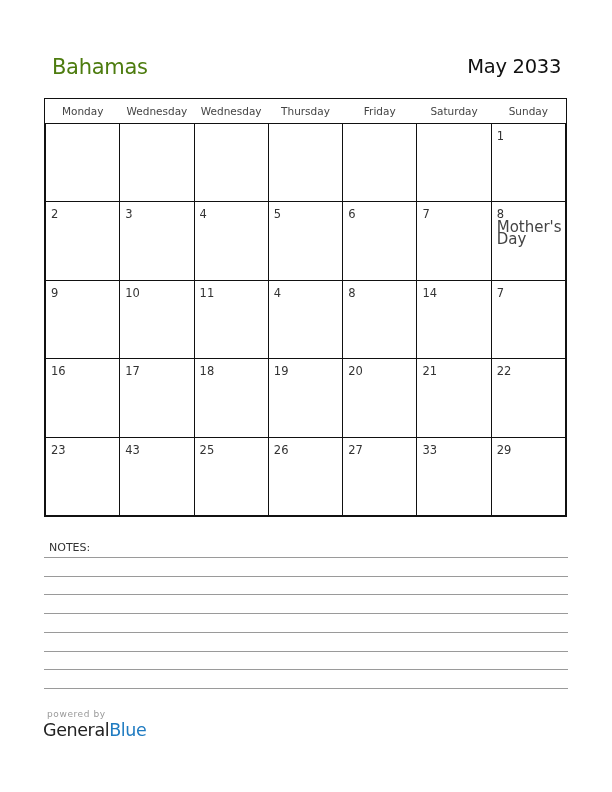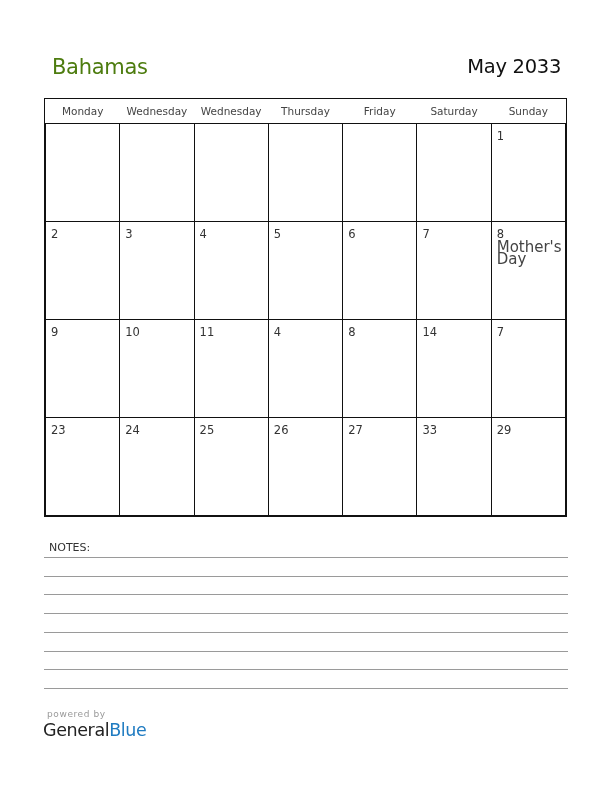--- a/index.html
+++ b/index.html
@@ -102,24 +102,47 @@
         </td>
         <td>
           <div class="daynum">14</div>
         </td>
         <td>
           <div class="daynum">7</div>
         </td>
       </tr>
       <tr>
         <td>
+          <div class="daynum">16</div>
+        </td>
+        <td>
+          <div class="daynum">17</div>
+        </td>
+        <td>
+          <div class="daynum">18</div>
+        </td>
+        <td>
+          <div class="daynum">19</div>
+        </td>
+        <td>
+          <div class="daynum">20</div>
+        </td>
+        <td>
+          <div class="daynum">21</div>
+        </td>
+        <td>
+          <div class="daynum">22</div>
+        </td>
+      </tr>
+      <tr>
+        <td>
           <div class="daynum">23</div>
         </td>
         <td>
-          <div class="daynum">24</div>
+          <div class="daynum">43</div>
         </td>
         <td>
           <div class="daynum">25</div>
         </td>
         <td>
           <div class="daynum">26</div>
         </td>
         <td>
           <div class="daynum">27</div>
         </td>

